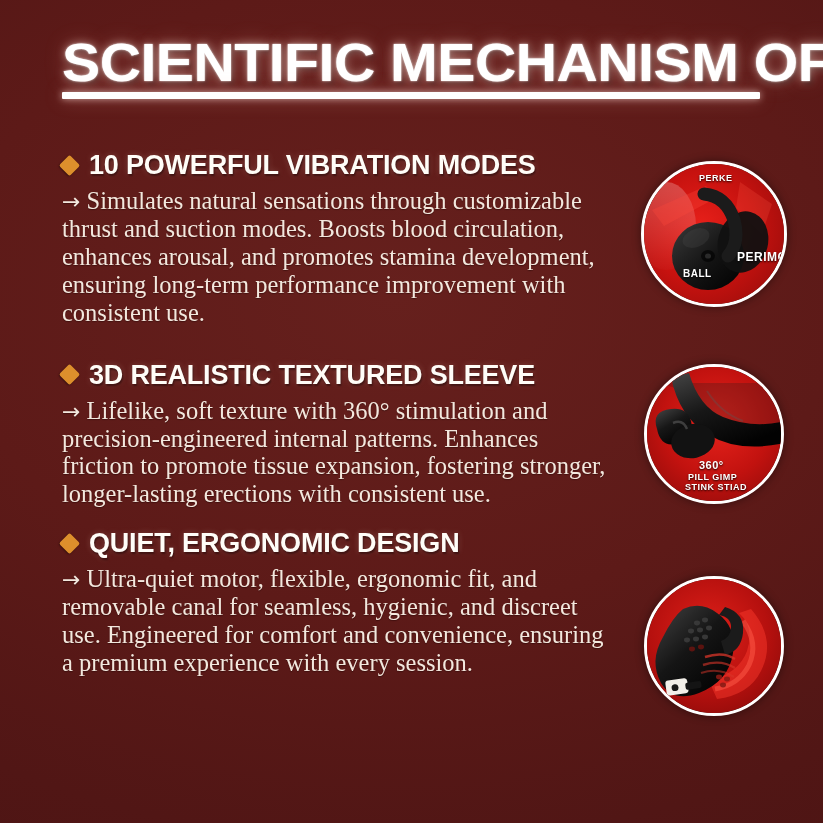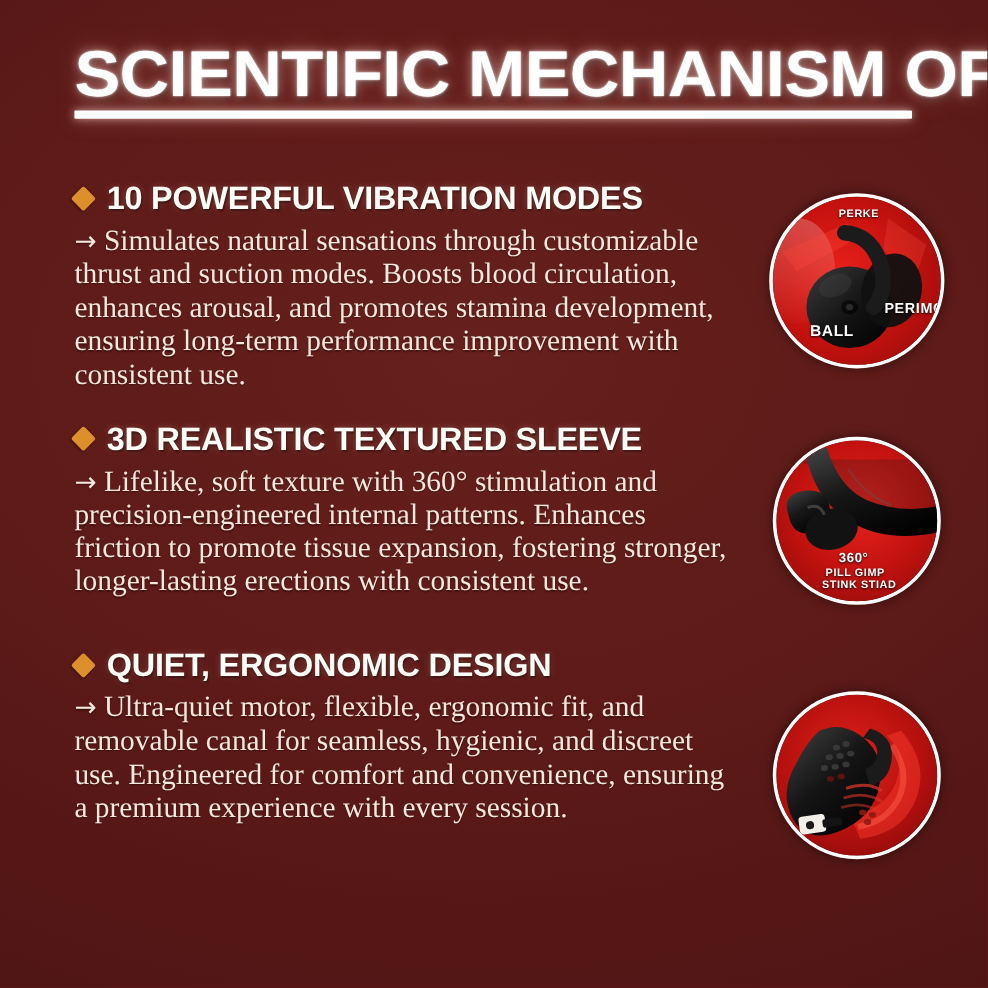--- a/index.html
+++ b/index.html
@@ -108,32 +108,32 @@
       <div class="sec-head">
         <span class="diamond"></span>
         <span class="sec-title">10 POWERFUL VIBRATION MODES</span>
       </div>
       <div class="sec-body">
         <span class="arrow">→</span>
         <span>Simulates natural sensations through customizable thrust and suction modes. Boosts blood circulation, enhances arousal, and promotes stamina development, ensuring long-term performance improvement with consistent use.</span>
       </div>
     </div>
 
-    <div class="section" style="margin-top:24px;">
+    <div class="section" style="margin-top:33px;">
       <div class="sec-head">
         <span class="diamond"></span>
         <span class="sec-title">3D REALISTIC TEXTURED SLEEVE</span>
       </div>
       <div class="sec-body">
         <span class="arrow">→</span>
         <span>Lifelike, soft texture with 360° stimulation and precision-engineered internal patterns. Enhances friction to promote tissue expansion, fostering stronger, longer-lasting erections with consistent use.</span>
       </div>
     </div>
 
-    <div class="section" style="margin-top:40px;">
+    <div class="section" style="margin-top:20px;">
       <div class="sec-head">
         <span class="diamond"></span>
         <span class="sec-title">QUIET, ERGONOMIC DESIGN</span>
       </div>
       <div class="sec-body">
         <span class="arrow">→</span>
         <span>Ultra-quiet motor, flexible, ergonomic fit, and removable canal for seamless, hygienic, and discreet use. Engineered for comfort and convenience, ensuring a premium experience with every session.</span>
       </div>
     </div>
 
@@ -159,21 +159,21 @@
         <ellipse cx="64" cy="92" rx="36" ry="34" fill="url(#blk1)"></ellipse>
         <ellipse cx="99" cy="78" rx="25" ry="31" fill="#111" opacity=".95" transform="rotate(14 99 78)"></ellipse>
         <path d="M60 30 q22 2 30 26 q6 22 -6 36" stroke="#1b1b1b" stroke-width="13" fill="none" stroke-linecap="round"></path>
         <ellipse cx="64" cy="92" rx="7" ry="6" fill="#000" opacity=".6"></ellipse>
         <ellipse cx="64" cy="92" rx="3" ry="2.6" fill="#2a2a2a"></ellipse>
         <ellipse cx="52" cy="74" rx="14" ry="9" fill="#4a4a4a" opacity=".28" transform="rotate(-22 52 74)"></ellipse>
       </svg>
     </div>
     <span class="cap" style="left:55px;top:9px;font-size:9px;">PERKE</span>
     <span class="cap" style="left:93px;top:86px;font-size:12px;">PERIMCU</span>
-    <span class="cap" style="left:31px;top:104px;font-size:13px;">BALL</span>
+    <span class="cap" style="left:39px;top:104px;font-size:10px;">BALL</span>
   </div>
 
   <div class="circle c2">
     <div class="cin" style="background:radial-gradient(circle at 52% 42%, #e8231c 0%, #c2120f 52%, #860a09 100%);">
       <svg viewBox="0 0 134 134" width="134" height="134">
         <defs>
           <linearGradient id="blk2" x1="0" y1="0" x2="0.6" y2="1">
             <stop offset="0" stop-color="#454545"></stop>
               <stop offset="0.5" stop-color="#171717"></stop>
               <stop offset="1" stop-color="#020202"></stop>

